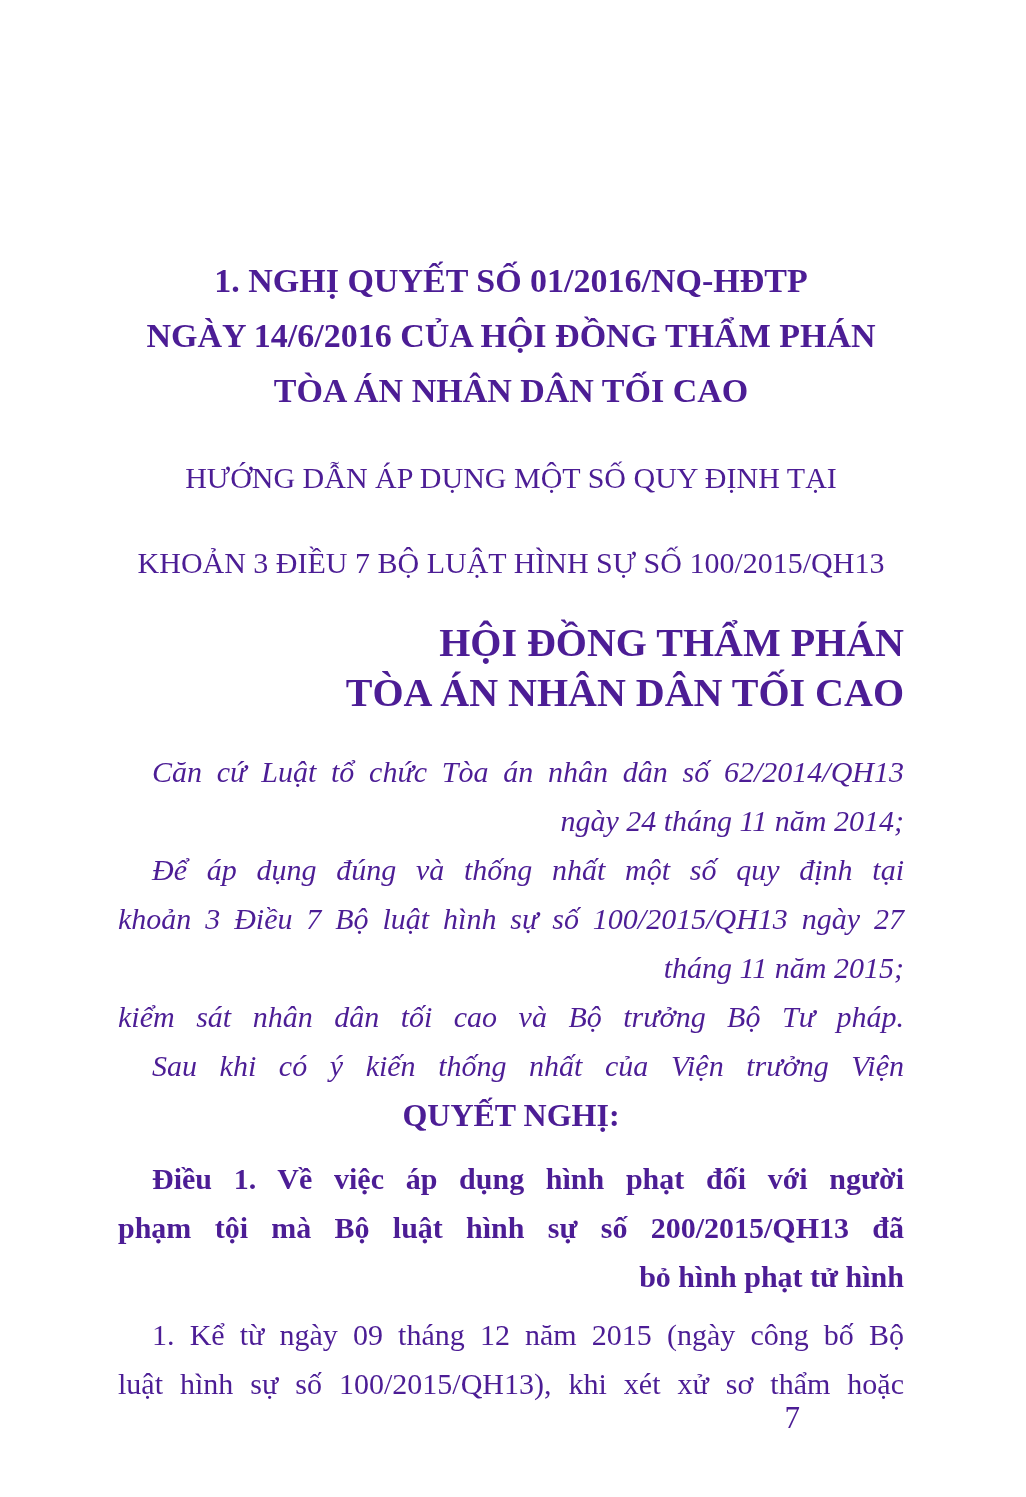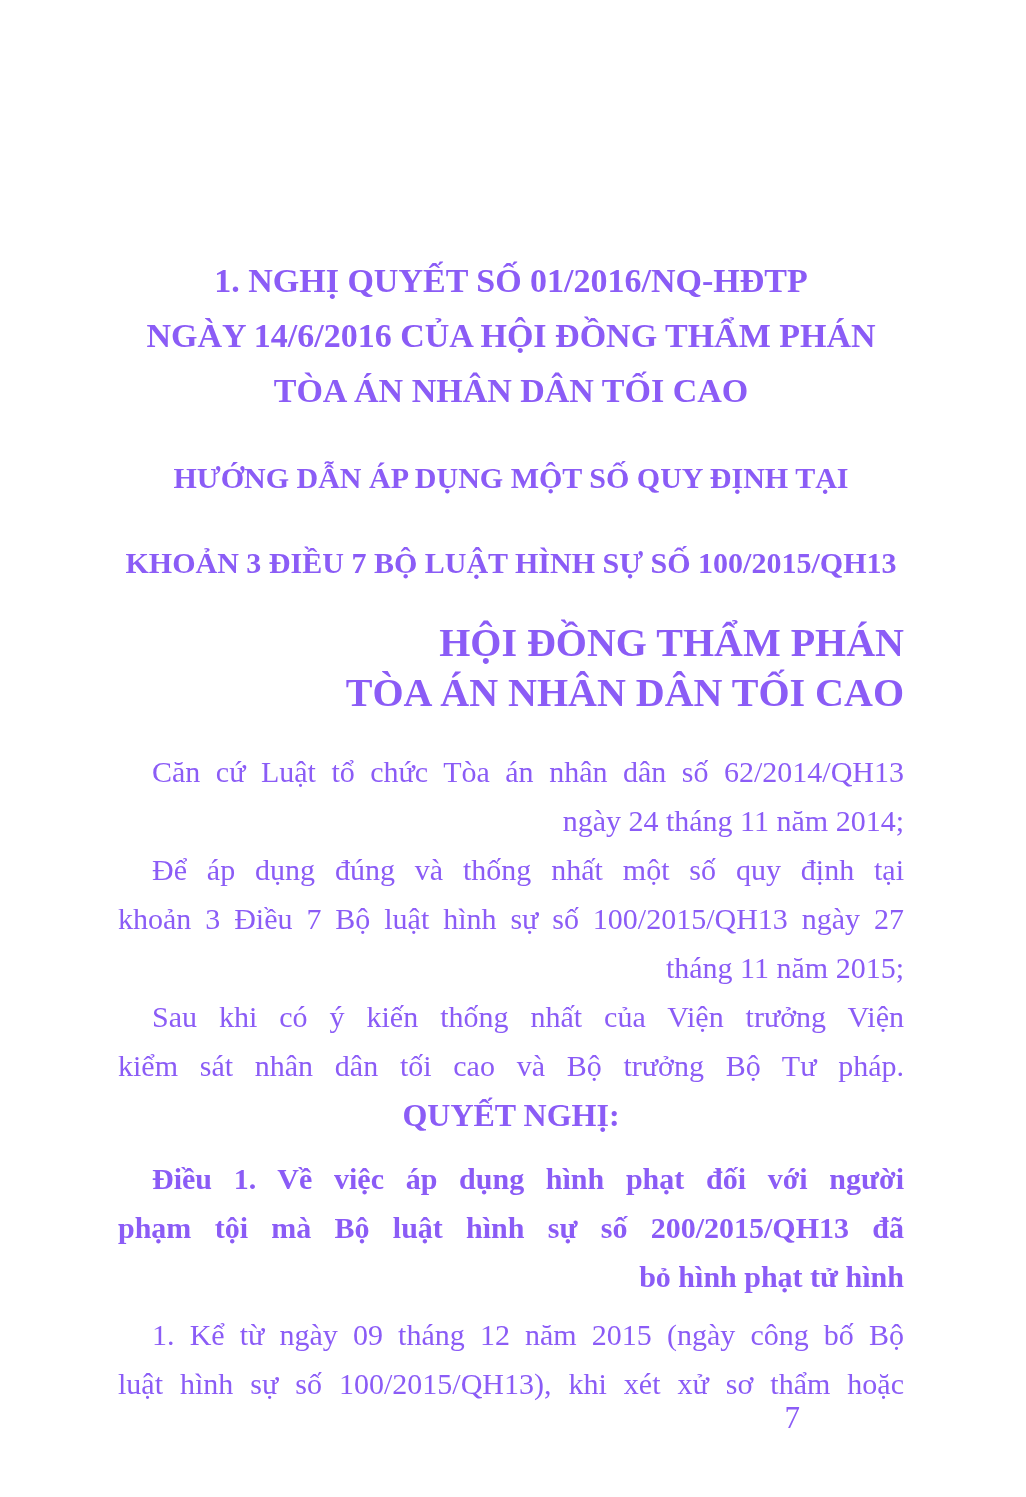--- a/index.html
+++ b/index.html
@@ -6,21 +6,21 @@
     margin: 0;
     padding: 0;
     background: #ffffff;
   }
   .page {
     position: relative;
     width: 922px;
     height: 1497px;
     background: #ffffff;
     font-family: "Liberation Serif", "DejaVu Serif", serif;
-    color: #8b5cf6;
+    color: #4c1d95;
     overflow: hidden;
   }
   .content {
     position: absolute;
     left: 118px;
     top: 0;
     width: 786px;
     padding-top: 253px;
   }
   .line { display: block; }
@@ -28,39 +28,39 @@
   
   .doc-title .line {
     font-weight: bold;
     font-size: 34px;
     line-height: 55px;
     text-align: center;
     white-space: nowrap;
   }
   .doc-subtitle { margin-top: 4px; }
   .doc-subtitle .line {
-    font-weight: bold;
+    font-weight: normal;
     font-size: 30px;
     line-height: 50px;
     text-align: center;
     white-space: nowrap;
     margin-top: 35px;
   }
   .issuer { margin-top: 30px; }
   .issuer .line {
     font-weight: bold;
     font-size: 40px;
     line-height: 50px;
     text-align: right;
     white-space: nowrap;
   }
 
   
   .preamble { margin-top: 29px; }
-  .preamble .para { }
+  .preamble .para { font-style: italic; }
   .para .line {
     font-size: 30px;
     line-height: 49px;
     text-align: right;
   }
   .para .line.justify {
     text-align: justify;
     text-align-last: justify;
   }
   .para .line.indent { text-indent: 34px; }
@@ -121,22 +121,22 @@
       <div class="para">
         <span class="line justify indent">Căn cứ Luật tổ chức Tòa án nhân dân số 62/2014/QH13</span>
         <span class="line">ngày 24 tháng 11 năm 2014;</span>
       </div>
       <div class="para">
         <span class="line justify indent">Để áp dụng đúng và thống nhất một số quy định tại</span>
         <span class="line justify">khoản 3 Điều 7 Bộ luật hình sự số 100/2015/QH13 ngày 27</span>
         <span class="line">tháng 11 năm 2015;</span>
       </div>
       <div class="para">
+        <span class="line justify">kiểm sát nhân dân tối cao và Bộ trưởng Bộ Tư pháp.</span>
         <span class="line justify indent">Sau khi có ý kiến thống nhất của Viện trưởng Viện</span>
-        <span class="line justify">kiểm sát nhân dân tối cao và Bộ trưởng Bộ Tư pháp.</span>
       </div>
     </div>
 
     <div class="res-heading">QUYẾT NGHỊ:</div>
 
     <div class="para article-bold">
       <span class="line justify indent">Điều 1. Về việc áp dụng hình phạt đối với người</span>
       <span class="line justify">phạm tội mà Bộ luật hình sự số 200/2015/QH13 đã</span>
       <span class="line">bỏ hình phạt tử hình</span>
     </div>

